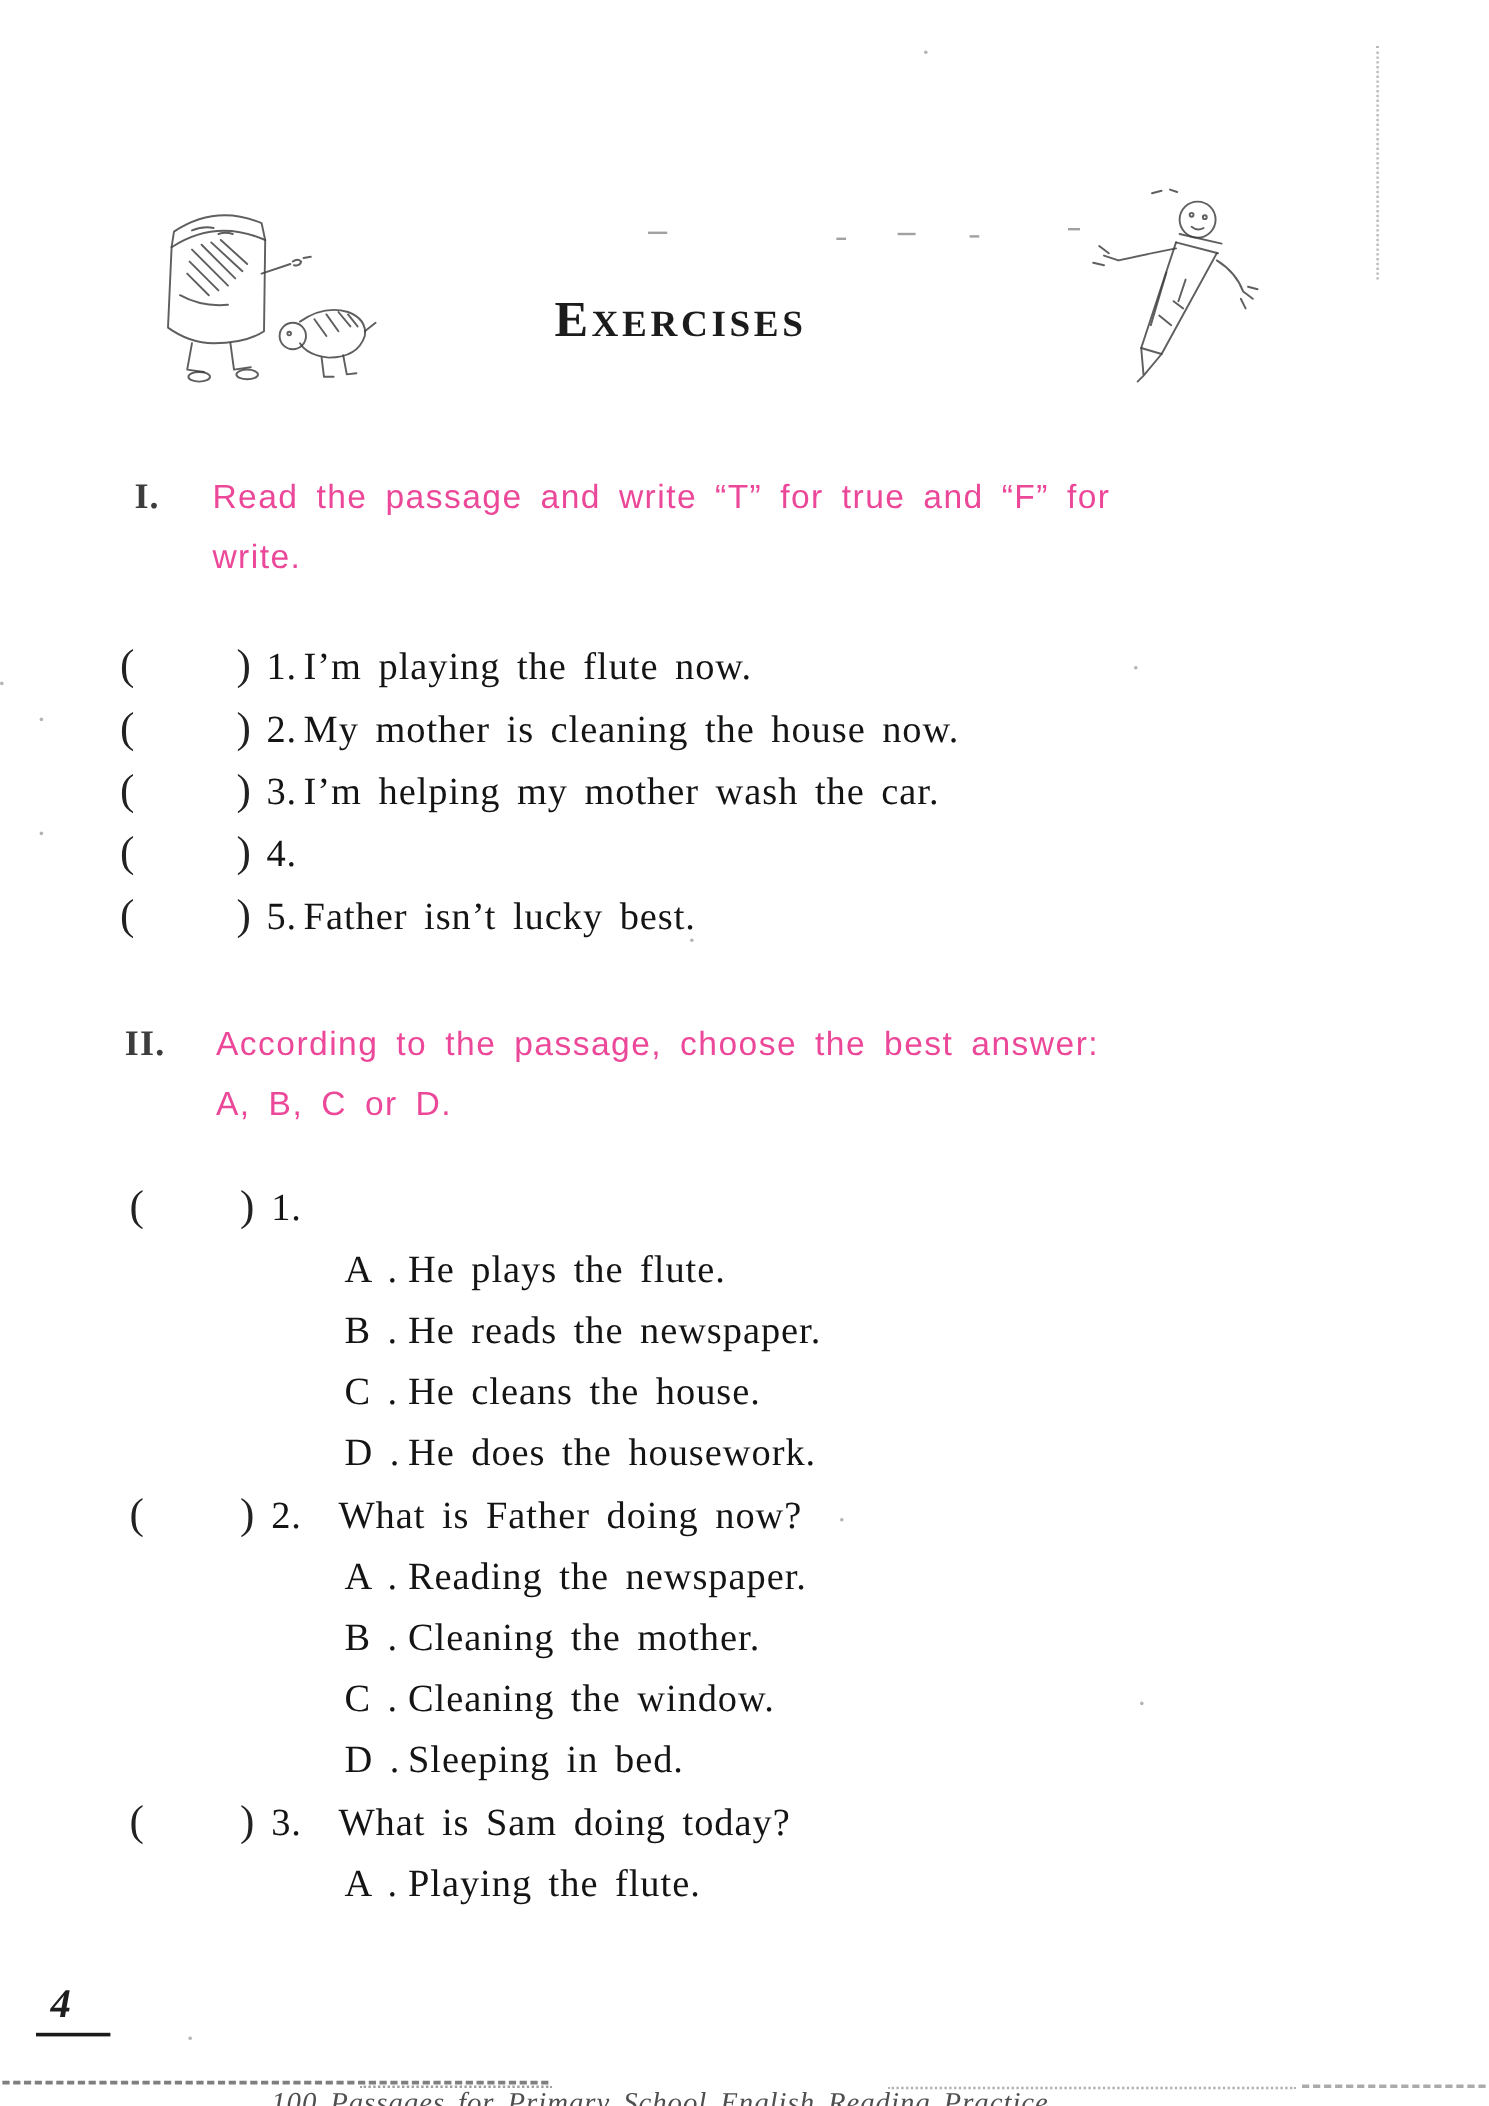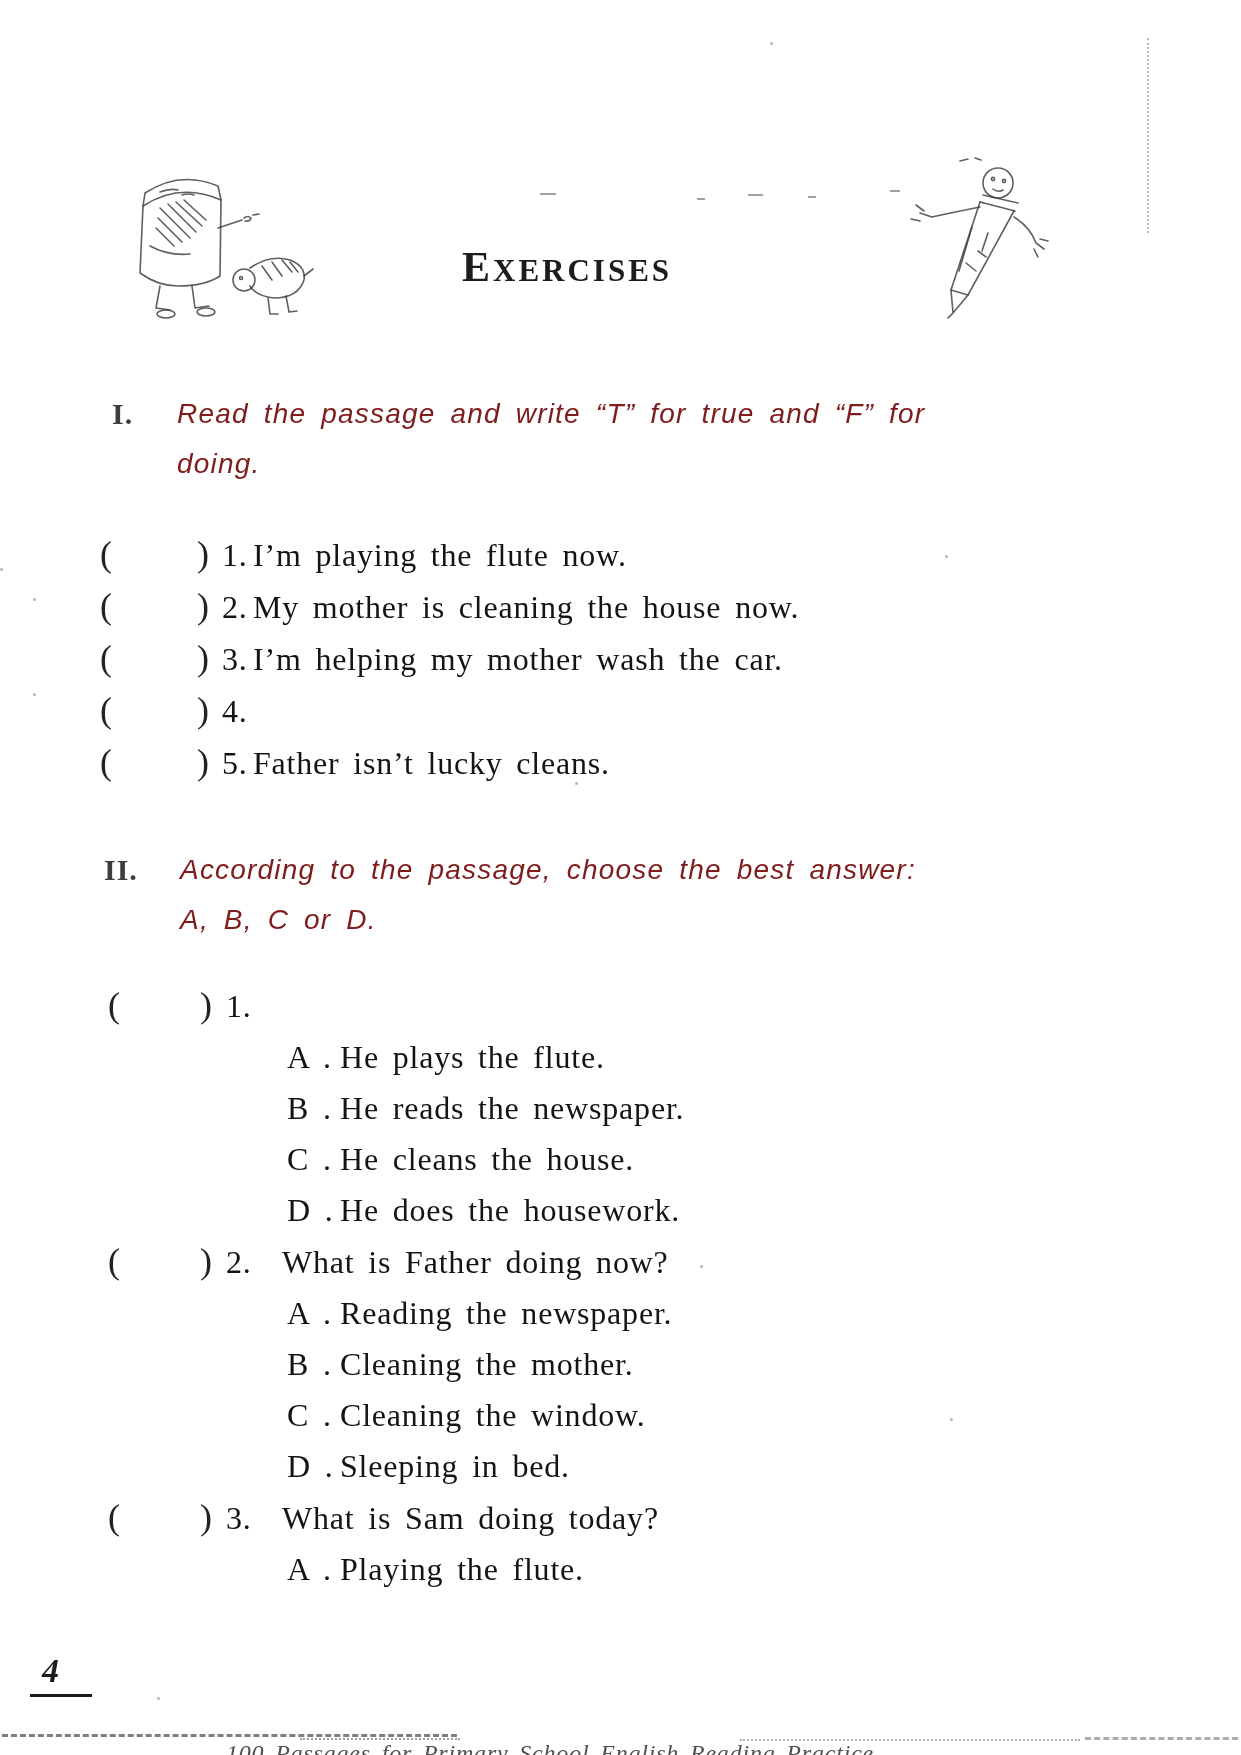--- a/index.html
+++ b/index.html
@@ -21,22 +21,22 @@
     fill:none;stroke:#3c3c3c;stroke-width:1.6;stroke-linecap:round;stroke-linejoin:round;opacity:.82;
   }
   
   .sec-head{position:absolute;line-height:50px;font-size:28px;}
   .sec-head .numeral{
     position:absolute;left:0;top:0;
     font-family:"Liberation Serif",serif;font-weight:bold;
     font-size:30px;color:#3d3d3d;letter-spacing:1px;
   }
   .sec-head .instr{
-    font-family:"Liberation Sans",sans-serif;font-style:italic;
-    color:#7f1d1d;letter-spacing:1.2px;word-spacing:6px;
+    font-family:"Liberation Sans",sans-serif;
+    color:#ec4899;letter-spacing:1.2px;word-spacing:6px;
   }
   #sec1-head{left:112px;top:389px;}
   #sec1-head .instr{margin-left:65px;}
   #sec2-head{left:104px;top:845px;}
   #sec2-head .instr{margin-left:76px;}
   
   .qrow{display:flex;align-items:baseline;font-size:32px;letter-spacing:.8px;word-spacing:5px;}
   .po,.pc{font-size:36px;color:#222;}
   .tf-list{position:absolute;left:100px;top:529px;line-height:51px;}
   .tf-list .po{display:inline-block;width:97px;}
@@ -118,21 +118,21 @@
   <div class="speck" style="left:1078:;top:568px;"></div>
   <div class="speck" style="left:575px;top:782px;"></div>
   <div class="speck" style="left:700px;top:1265px;"></div>
   <div class="speck" style="left:950px;top:1418px;"></div>
   <div class="speck" style="left:157px;top:1697px;"></div>
 
   <div class="sec-head" id="sec1-head">
     <span class="numeral">I.</span>
     <div class="instr">
       <div>Read the passage and write “T” for true and “F” for</div>
-      <div>doing.</div>
+      <div>write.</div>
     </div>
   </div>
 
   <div class="tf-list">
     <div class="qrow">
       <span class="po">(</span>
         <span class="pc">)</span>
         <span class="num">1.</span>
         <span class="txt">I’m playing the flute now.</span>
     </div>
@@ -150,21 +150,21 @@
     </div>
     <div class="qrow">
       <span class="po">(</span>
         <span class="pc">)</span>
         <span class="num">4.</span>
     </div>
     <div class="qrow">
       <span class="po">(</span>
         <span class="pc">)</span>
         <span class="num">5.</span>
-        <span class="txt">Father isn’t lucky cleans.</span>
+        <span class="txt">Father isn’t lucky best.</span>
     </div>
   </div>
 
   <div class="sec-head" id="sec2-head">
     <span class="numeral">II.</span>
     <div class="instr">
       <div>According to the passage, choose the best answer:</div>
       <div>A, B, C or D.</div>
     </div>
   </div>

